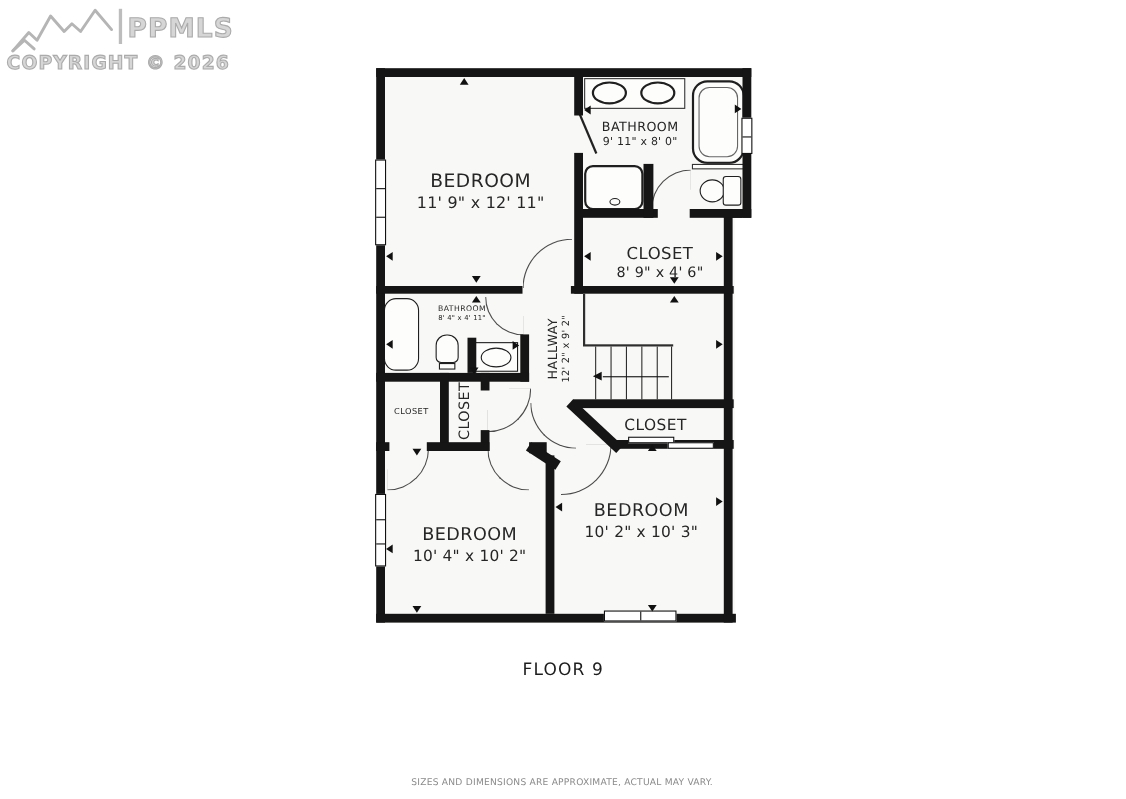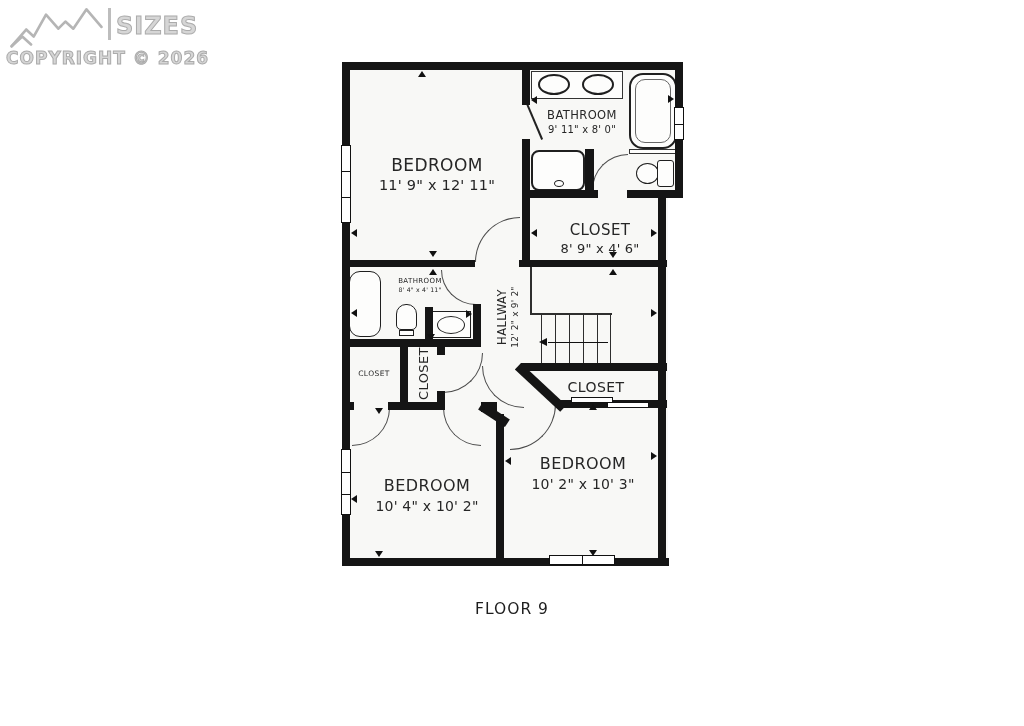--- a/index.html
+++ b/index.html
@@ -34,21 +34,21 @@
 <body>
 
 <div class="canvas">
 
   <div class="abs" style="left:0;top:0;width:220px;height:64px;">
     <svg style="position:absolute;left:8px;top:4px;" width="98" height="44" viewBox="0 0 210 100">
       <polyline points="2,96 35,58 52,74 80,24 108,56 124,40 142,56 172,12 206,52" fill="#ffffff" stroke="#b5b5b5" stroke-width="6" stroke-linejoin="round" stroke-linecap="round"></polyline>
       <polyline points="2,96 26,74 46,92" fill="#ffffff" stroke="#b5b5b5" stroke-width="6" stroke-linejoin="round" stroke-linecap="round"></polyline>
     </svg>
     <div style="position:absolute;left:108px;top:8px;width:2.5px;height:32px;background:#bdbdbd;"></div>
-    <div class="wm-text" style="left:116px;top:12px;font-size:24px;">SIZES</div>
+    <div class="wm-text" style="left:116px;top:12px;font-size:24px;">PPMLS</div>
     <div class="wm-text" style="left:6px;top:48px;font-size:17px;">COPYRIGHT © 2026</div>
   </div>
 
   <div class="floor" style="left:342px;top:62px;width:341px;height:136px;"></div>
   <div class="floor" style="left:342px;top:190px;width:326px;height:376px;"></div>
 
   <div class="fix" style="left:531px;top:71px;width:92px;height:28px;border-width:1.3px;border-color:#333;"></div>
   <div class="fix" style="left:538px;top:74px;width:32px;height:21px;border-radius:50%;border-width:2px;"></div>
   <div class="fix" style="left:582px;top:74px;width:32px;height:21px;border-radius:50%;border-width:2px;"></div>
   <div class="fix" style="left:629px;top:73px;width:48px;height:76px;border-radius:14px;border-width:2px;"></div>
@@ -187,14 +187,15 @@
   <div class="label" style="left:347px;top:476px;width:160px;">
     <div style="font-size:16px;">BEDROOM</div>
     <div class="dims" style="font-size:14px;">10' 4" x 10' 2"</div>
   </div>
   <div class="label" style="left:503px;top:454px;width:160px;">
     <div style="font-size:16px;">BEDROOM</div>
     <div class="dims" style="font-size:14px;">10' 2" x 10' 3"</div>
   </div>
 
   <div class="title" style="left:432px;top:600px;width:160px;">FLOOR 9</div>
+  <div class="disclaimer" style="left:331px;top:706px;width:360px;">SIZES AND DIMENSIONS ARE APPROXIMATE, ACTUAL MAY VARY.</div>
 
 </div>
 
 </body></html>

